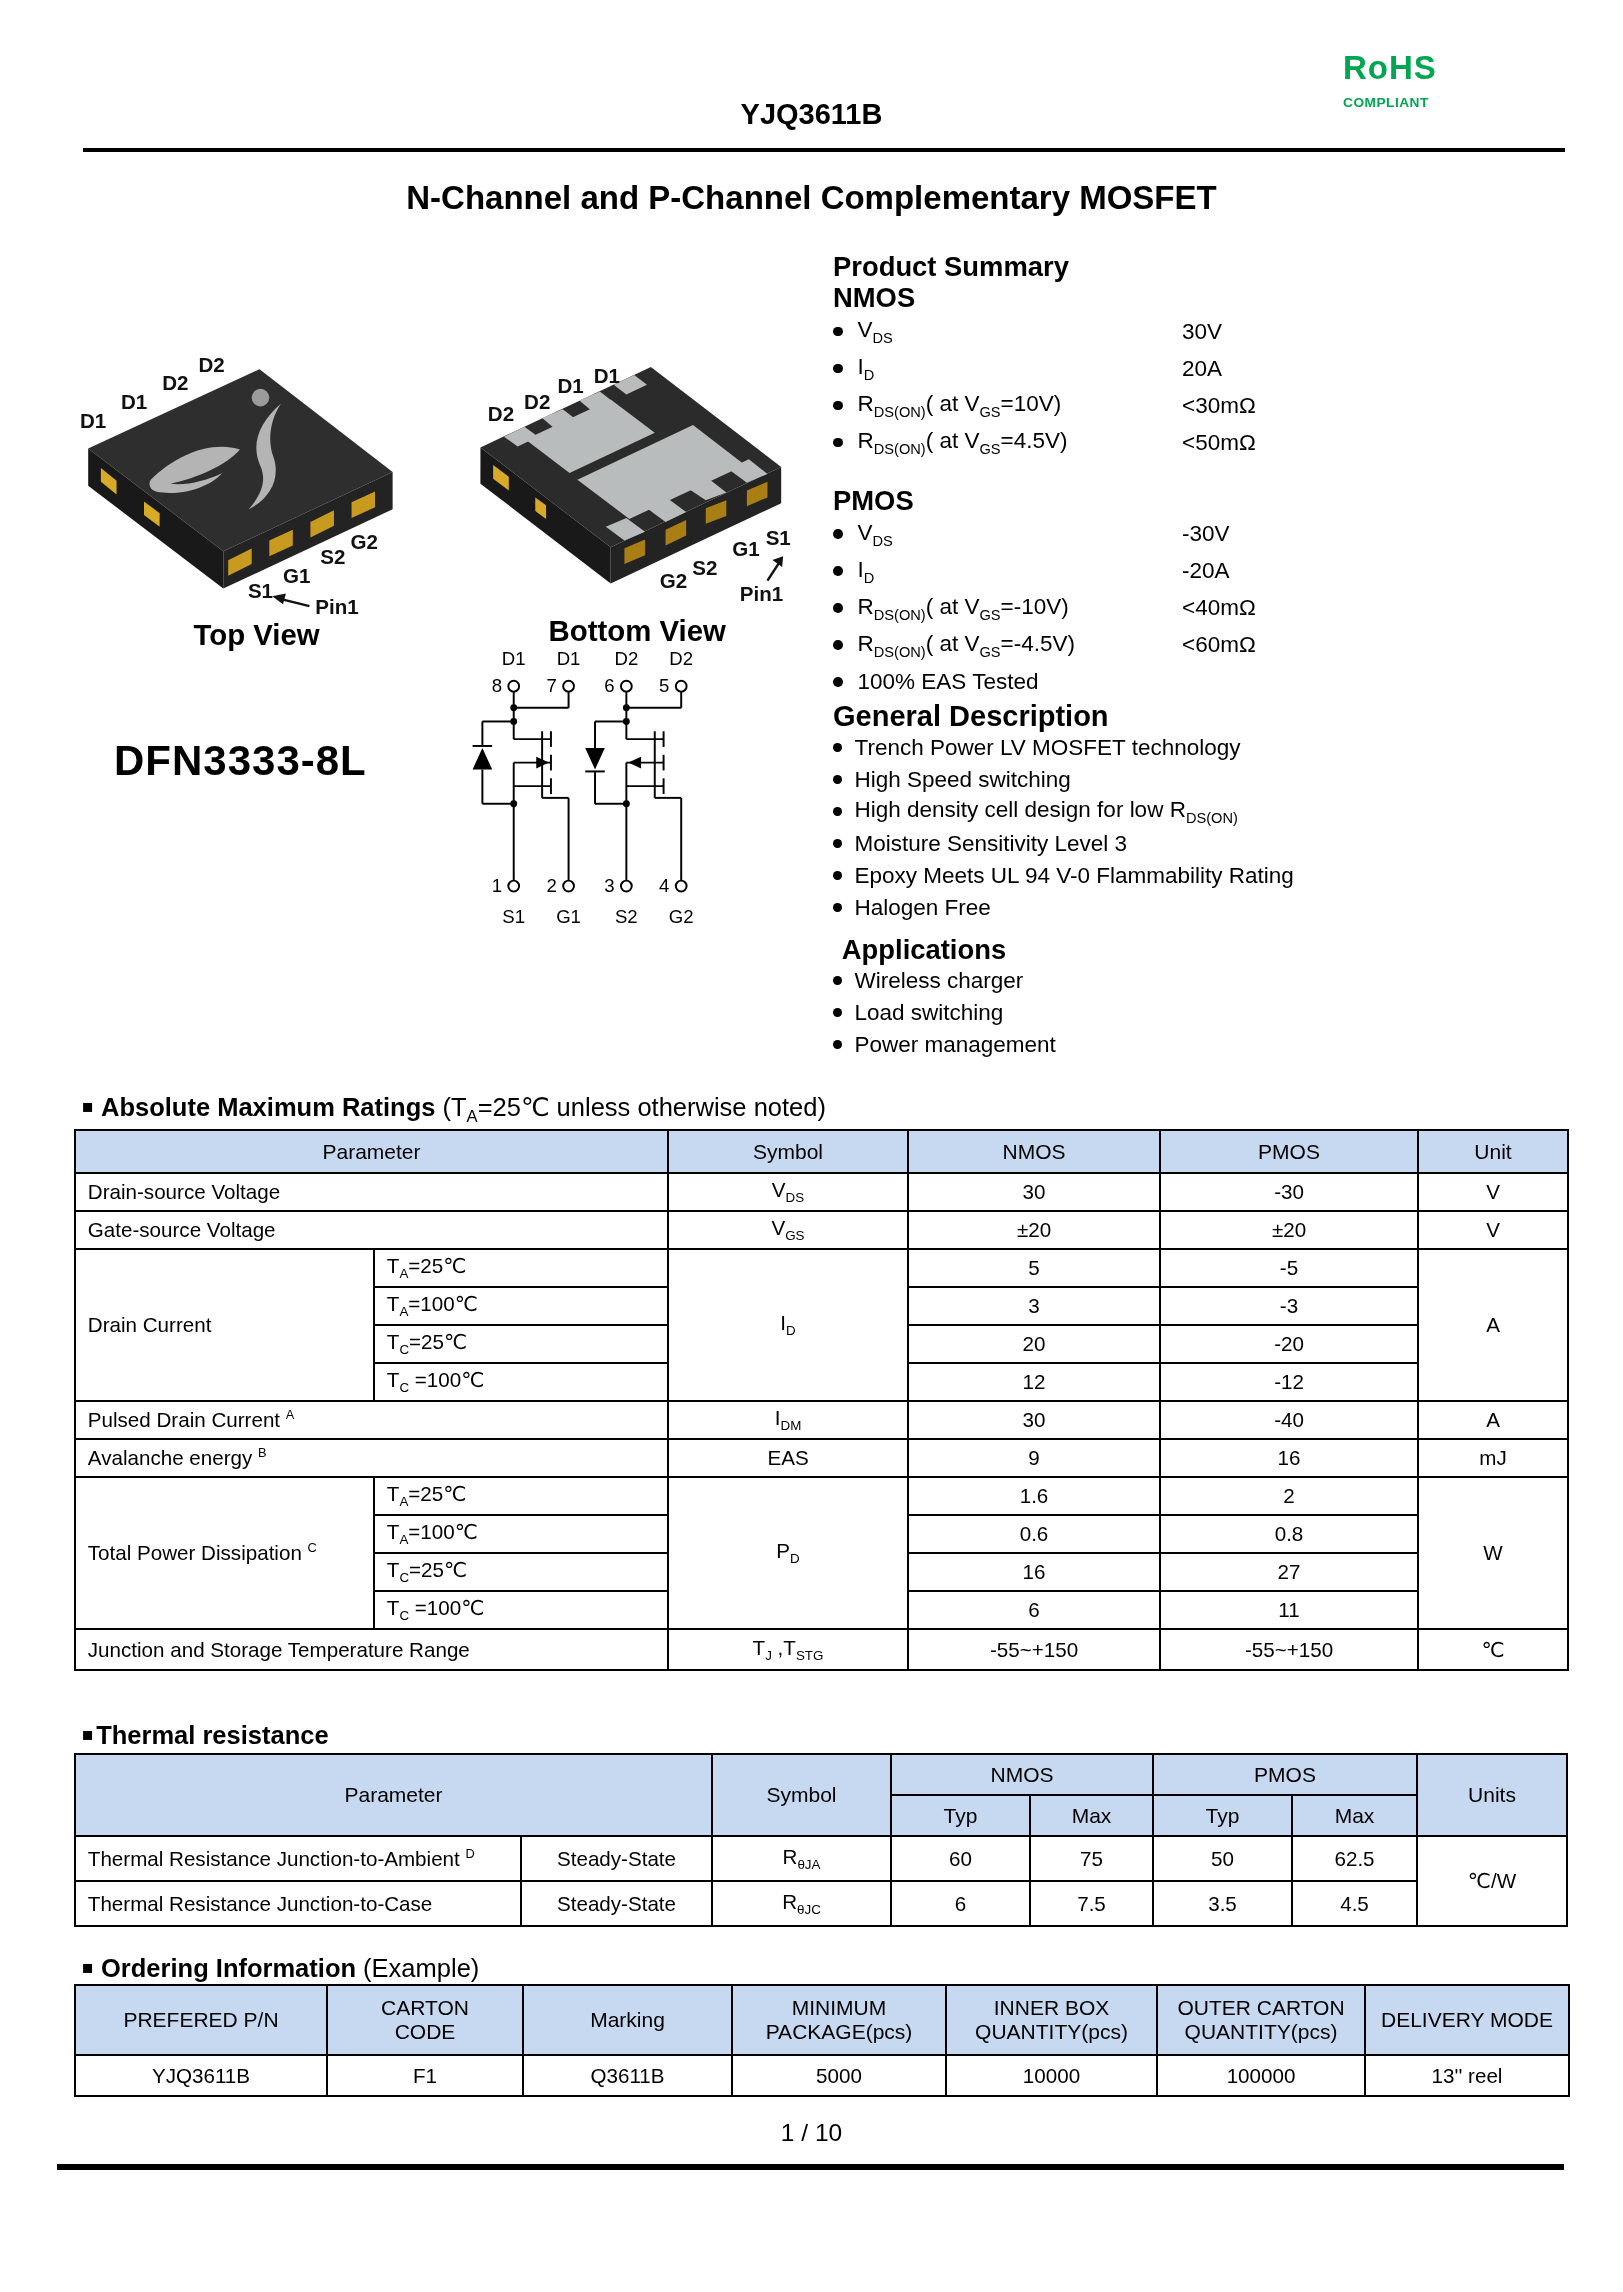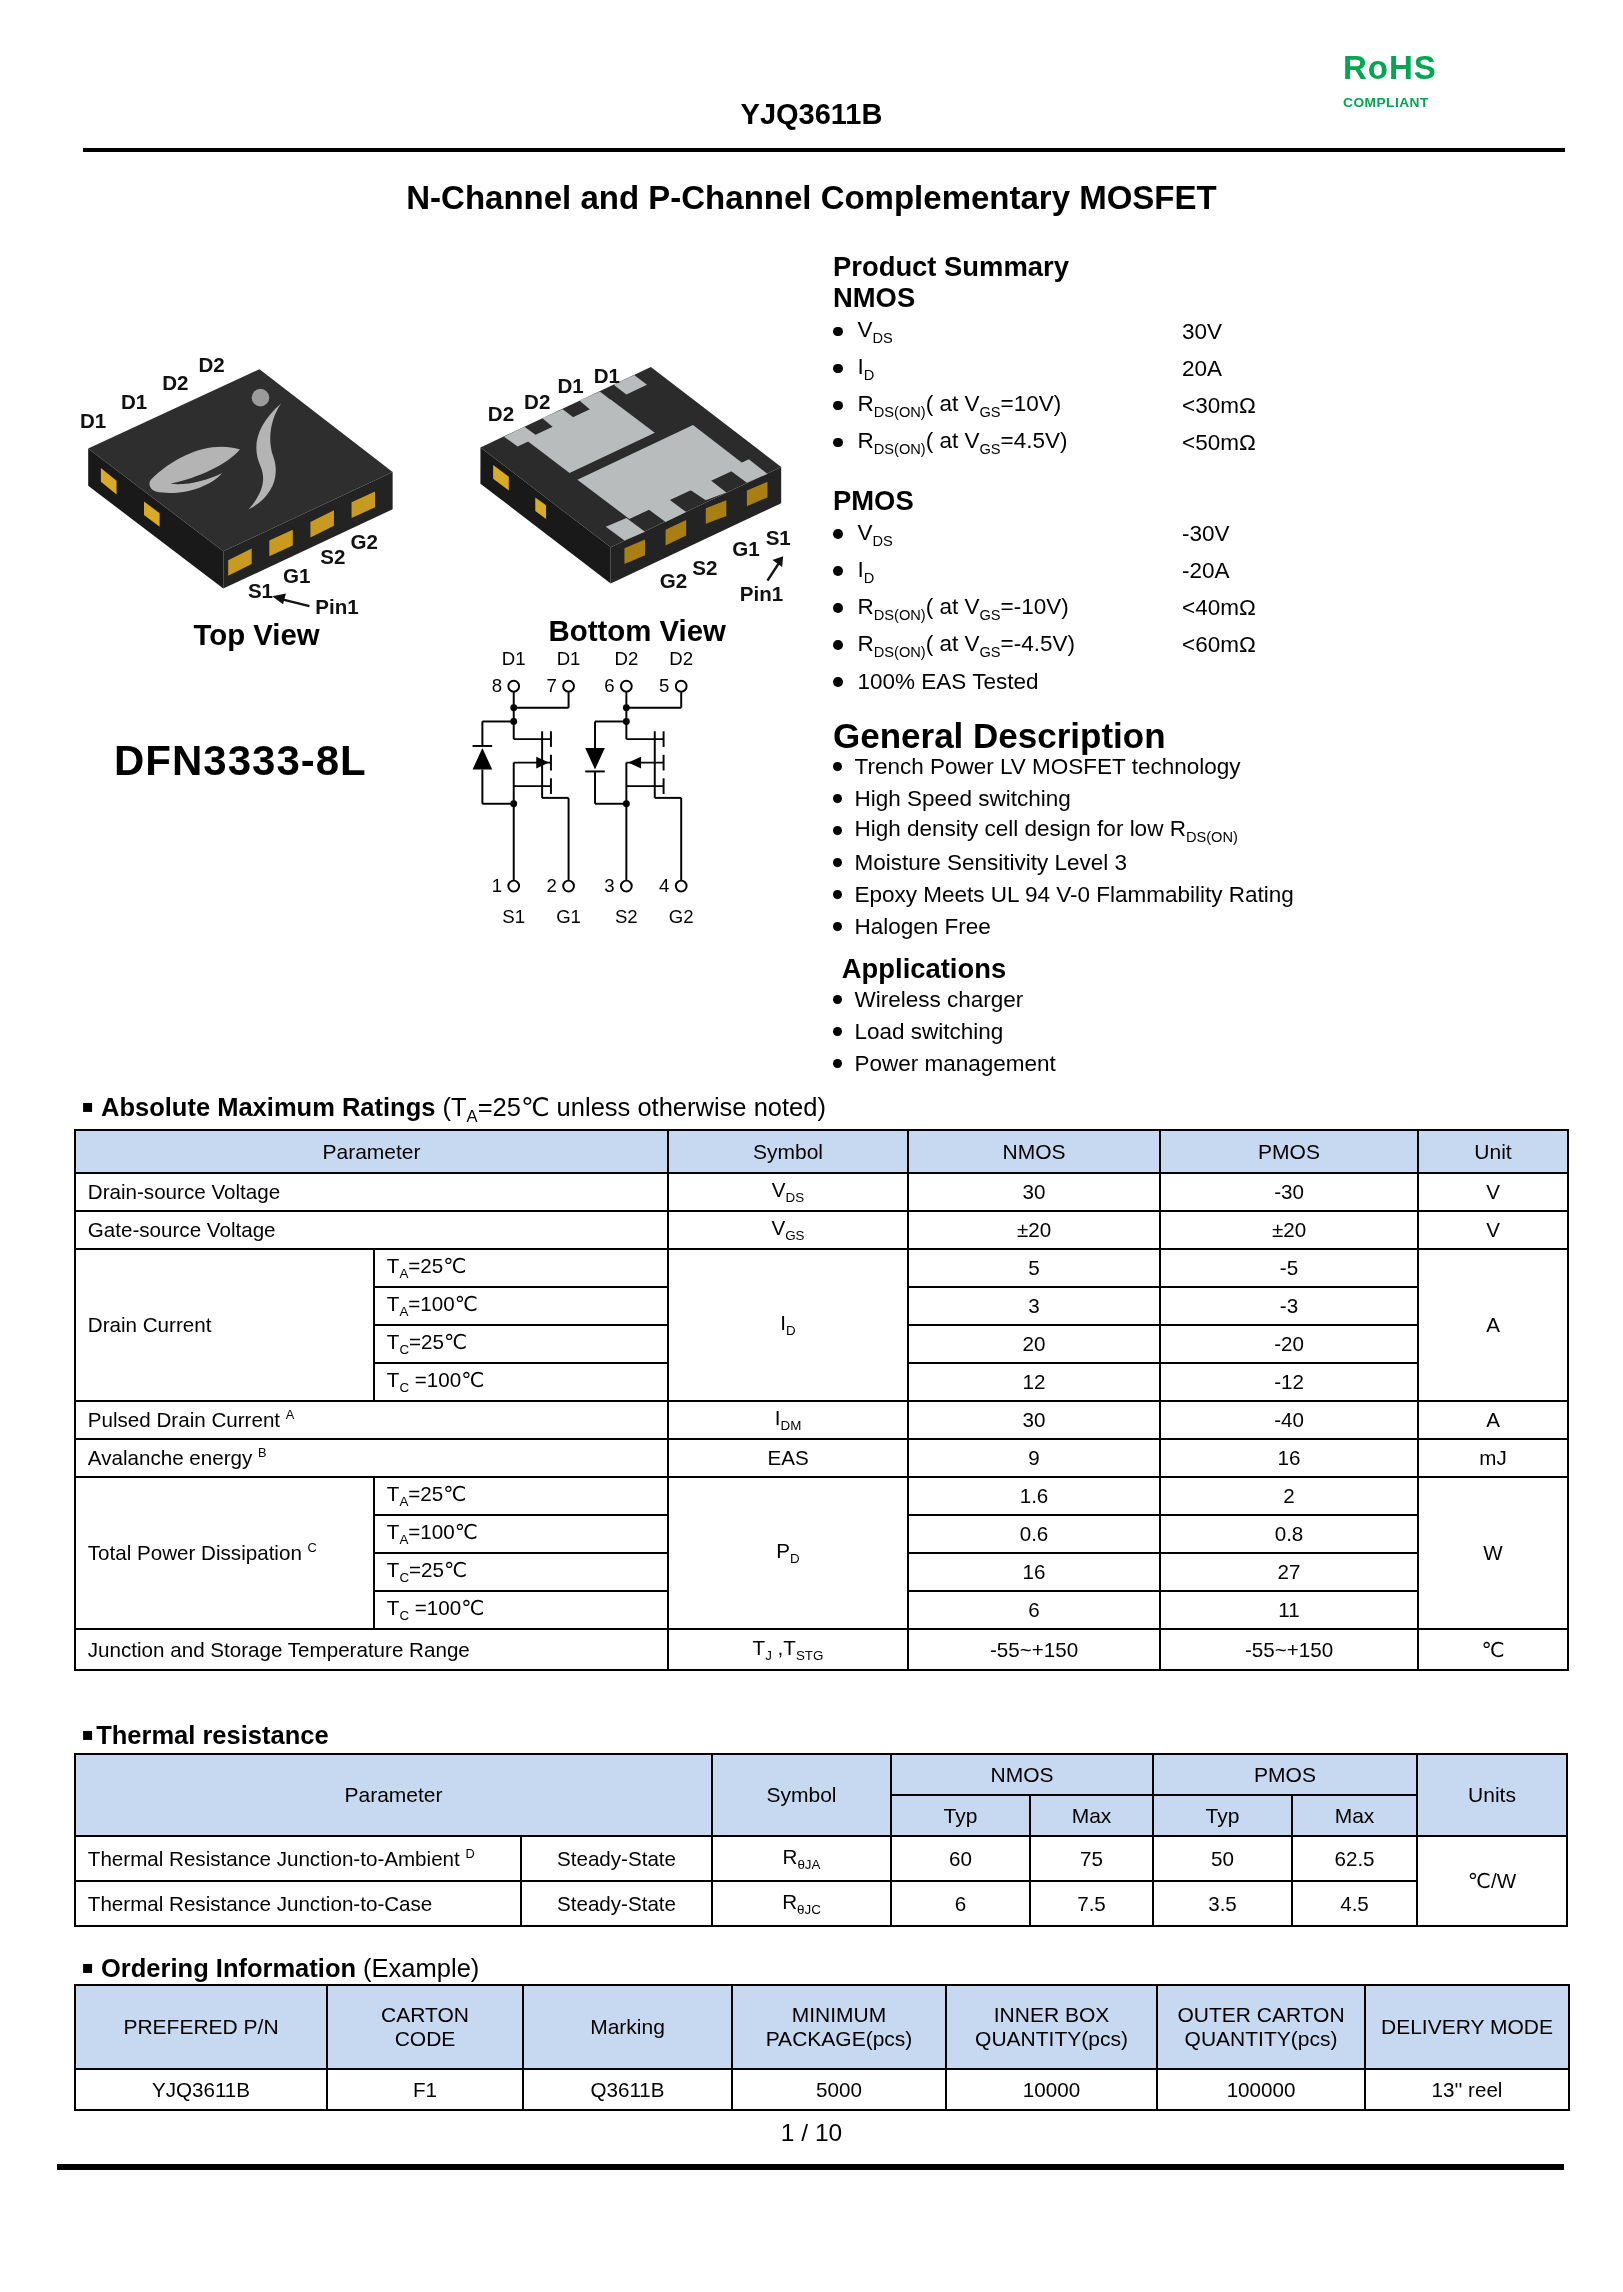--- a/index.html
+++ b/index.html
@@ -17,21 +17,21 @@
              font-size:33px;font-weight:bold;}
   
   .right-col{position:absolute;left:833px;top:251px;width:588px;}
   .ps-title{font-size:27.4px;font-weight:bold;line-height:31px;}
   .ps-sub{font-size:27.4px;font-weight:bold;line-height:31px;}
   .ps-sub.pmos{margin-top:23.5px;}
   .spec-row{position:relative;height:37px;font-size:22.5px;display:flex;align-items:center;}
   .dot{width:9.8px;height:9.8px;border-radius:50%;background:#000;margin-right:14.7px;flex:none;}
   .dot.sm{width:8.8px;height:8.8px;margin-right:12.7px;}
   .spec-val{position:absolute;left:349px;}
-  .gd-title{font-size:35px;font-weight:bold;line-height:31px;margin-top:19px;}
+  .gd-title{font-size:29px;font-weight:bold;line-height:31px;margin-top:0;}
   .gd-item{position:relative;height:32px;font-size:22.5px;display:flex;align-items:center;}
   .app-title{font-size:27.4px;font-weight:bold;line-height:31px;margin-top:10px;margin-left:8.8px;}
   sub{font-size:65%;}
   sup{font-size:62%;}
   
   .pkg-label{font-size:21px;font-weight:bold;fill:#111;}
   .view-label{font-size:30px;font-weight:bold;fill:#000;}
   .dfn-name{position:absolute;left:114px;top:737px;font-size:42px;font-weight:bold;letter-spacing:1px;}
   .schem-txt{font-size:19px;fill:#000;}
   .wire{stroke:#000;stroke-width:2;fill:none;}
@@ -456,21 +456,21 @@
     <colgroup>
         <col style="width:252px">
         <col style="width:196px">
         <col style="width:209px">
         <col style="width:214px">
         <col style="width:211px">
         <col style="width:208px">
         <col style="width:204px">
       </colgroup>
     <tbody>
-      <tr class="hd" style="height:84px">
+      <tr class="hd" style="height:70px">
         <td>
             <div class="h2line">
               <span>PREFERED P/N</span>
               <span></span>
             </div>
           </td>
         <td>
             <div class="h2line">
               <span>CARTON</span>
               <span>CODE</span>

